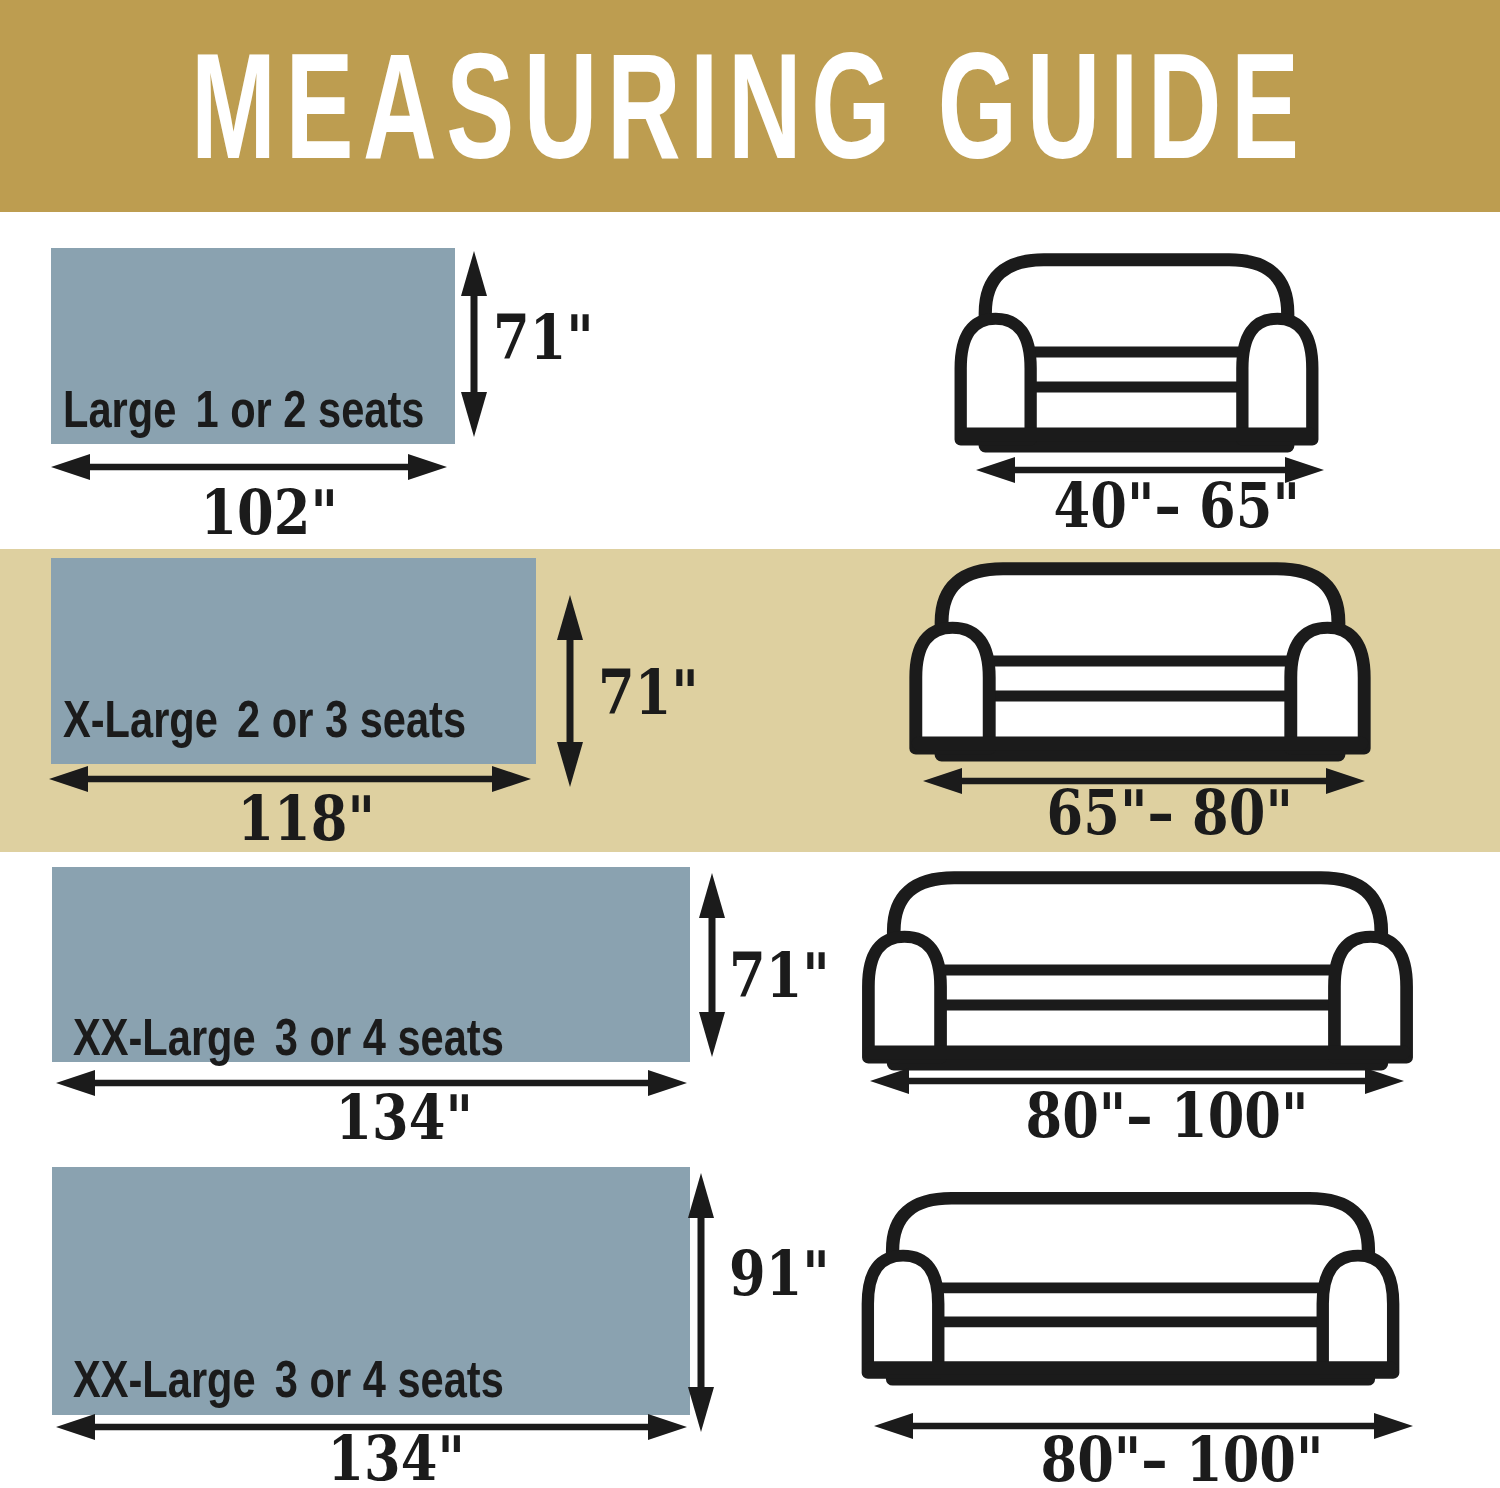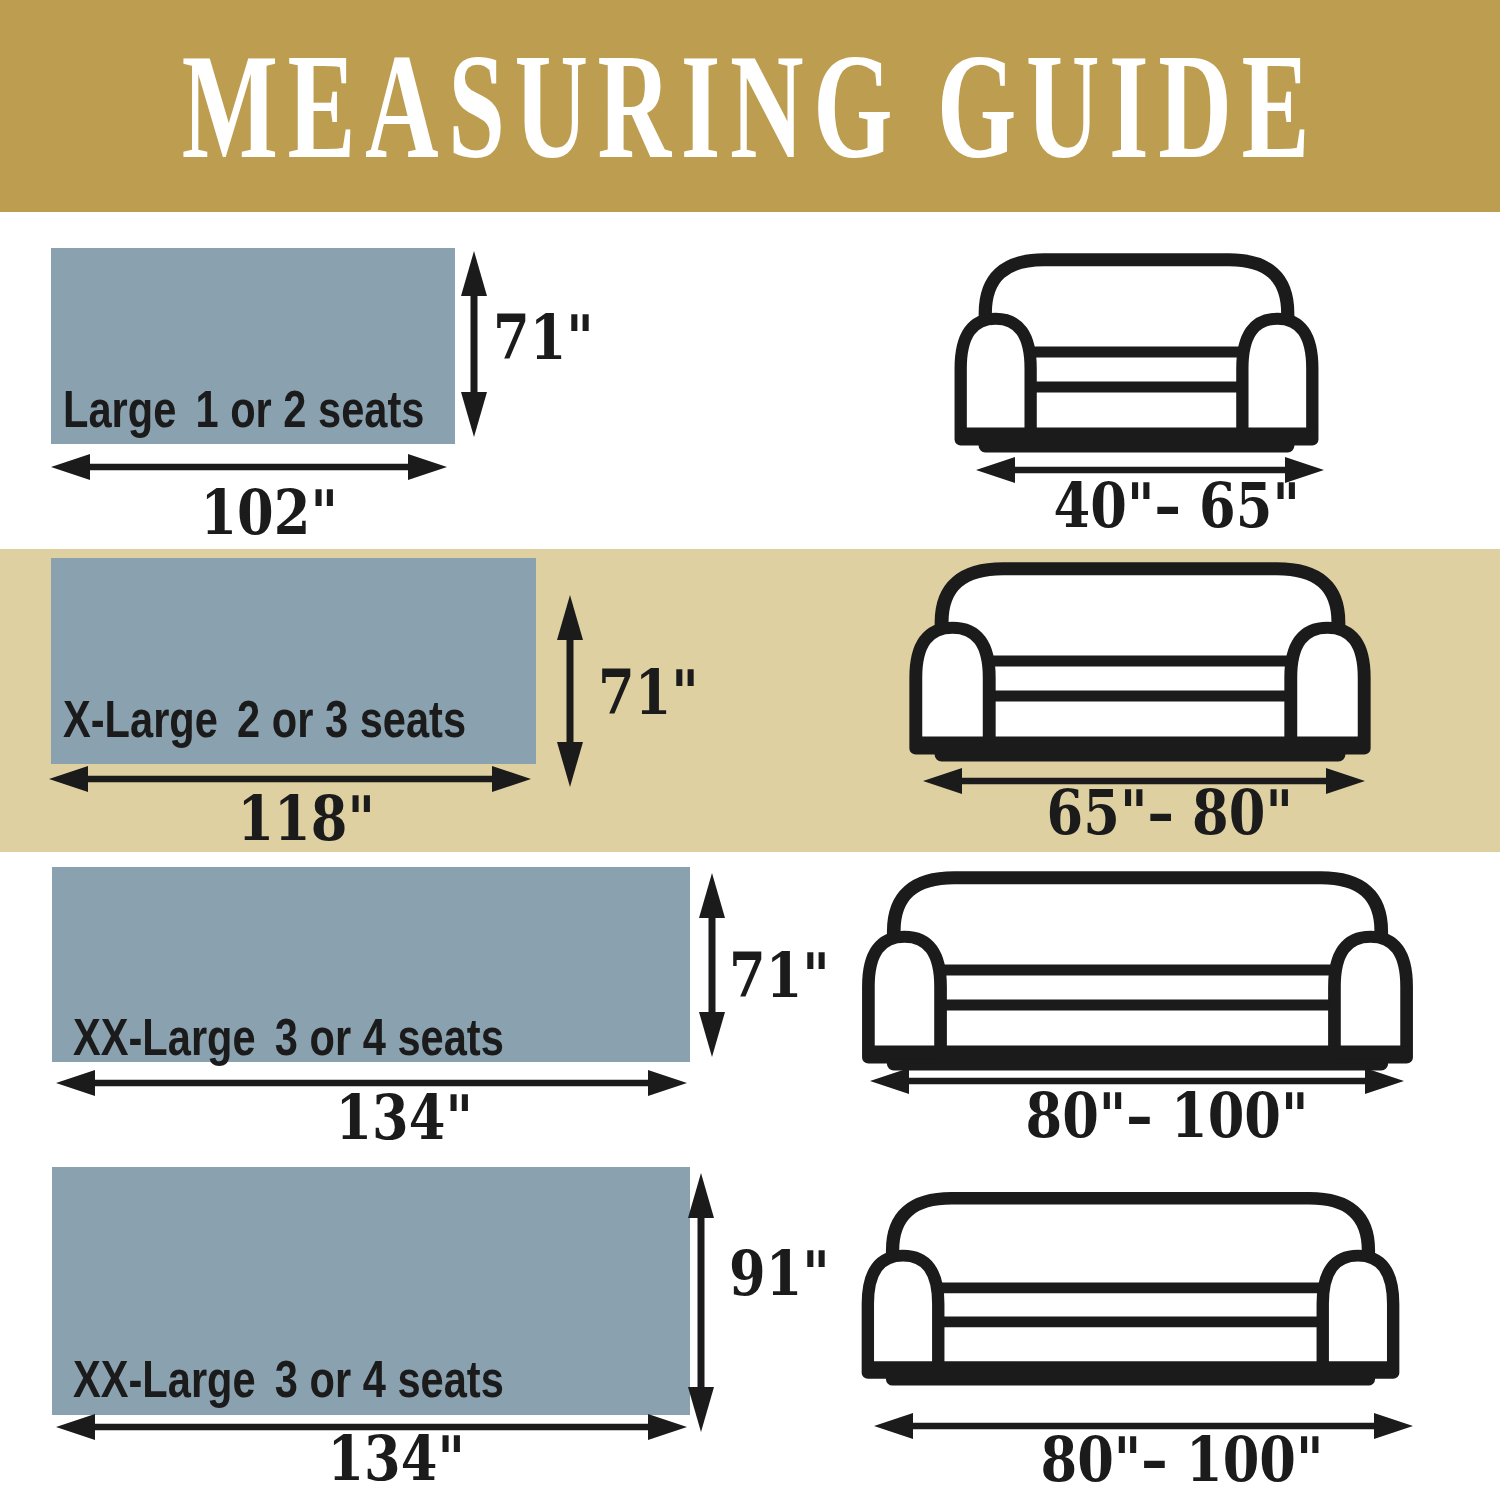--- a/index.html
+++ b/index.html
@@ -20,21 +20,21 @@
        line-height:1;white-space:nowrap;}
   .dim.v{transform:translateY(-52%) scaleX(.85);transform-origin:0 50%;}
   .dim.h{transform:translate(-42.5%,-52%) scaleX(.85);}
   .arrow,.sofa{position:absolute;}
   .arrow svg,.sofa svg{display:block;}
 </style>
 </head>
 <body>
 
 <div class="page">
-  <div class="banner" style="background: rgb(189, 157, 80); font-family: Liberation Serif, serif;">
+  <div class="banner" style="background: rgb(189, 157, 80);">
     <div class="title">MEASURING GUIDE</div>
   </div>
   <div id="rows">
       <div class="row">
 
     <div class="rect" style="left: 51px; top: 248px; width: 404px; height: 196px; background: rgb(138, 162, 176);"></div>
     <div class="size-label" style="left: 63px; top: 383px;">
       <span>Large</span>
       <span>1 or 2 seats</span>
     </div>

